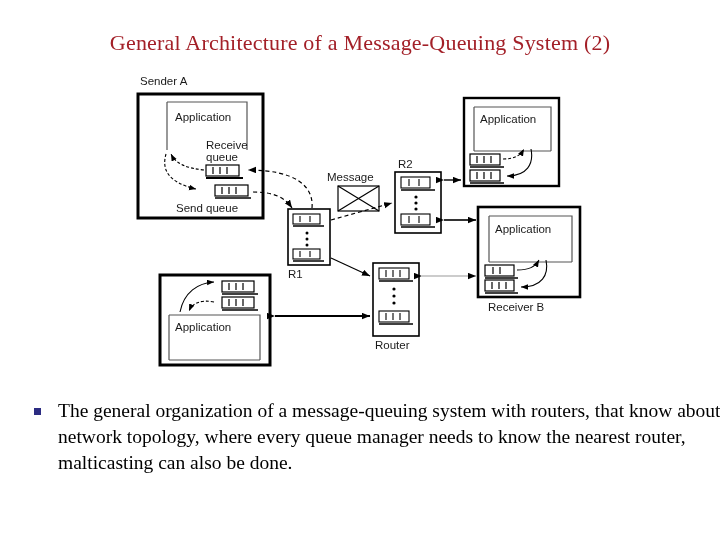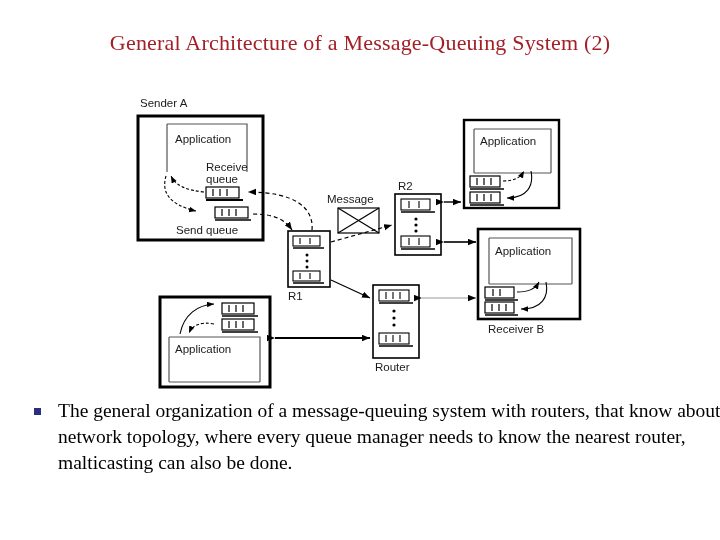--- a/index.html
+++ b/index.html
@@ -28,21 +28,21 @@
     color: #A32028;
     font-family: "Liberation Serif", serif;
     font-size: 22px;
     font-weight: normal;
     letter-spacing: 0.2px;
     white-space: nowrap;
   }
   #diagram {
     position: absolute;
     left: 0;
-    top: 90px;
+    top: 68px;
     width: 720px;
     height: 300px;
   }
   #bullet-block {
     position: absolute;
     left: 34px;
     top: 398px;
     width: 690px;
   }
   .bullet-row {

